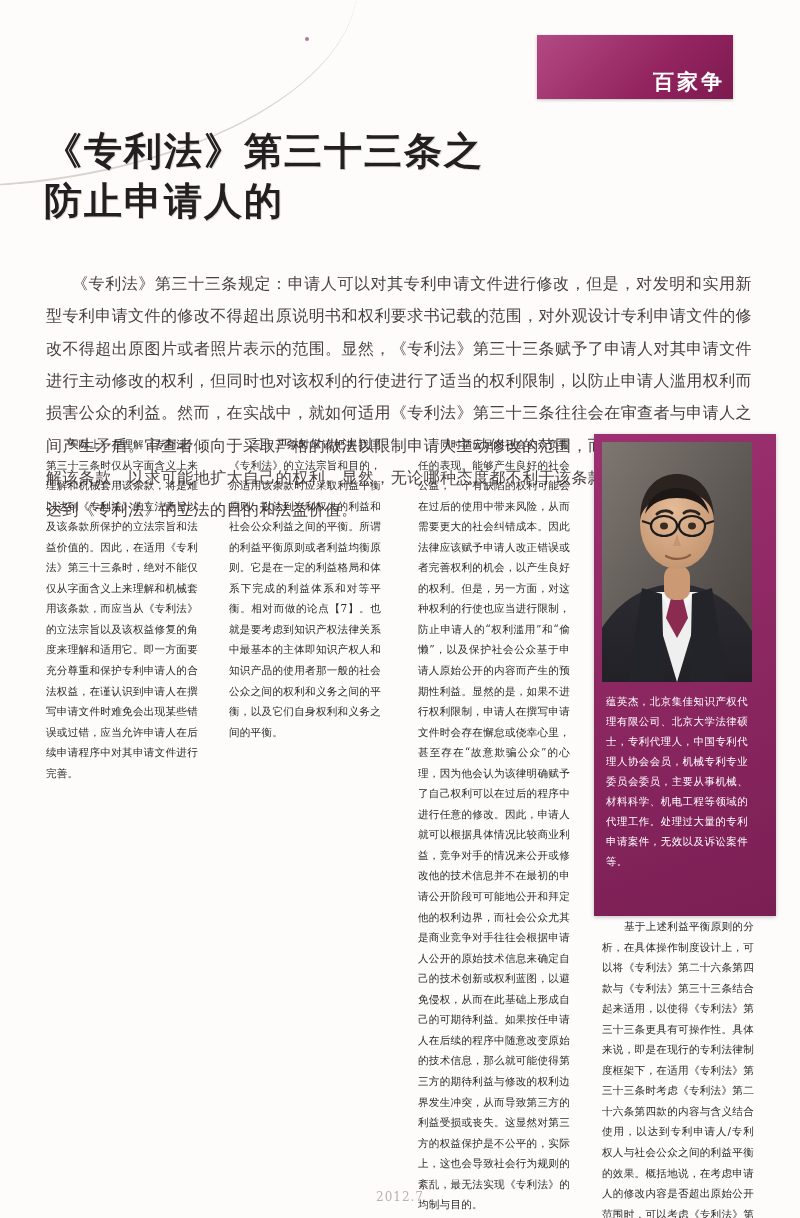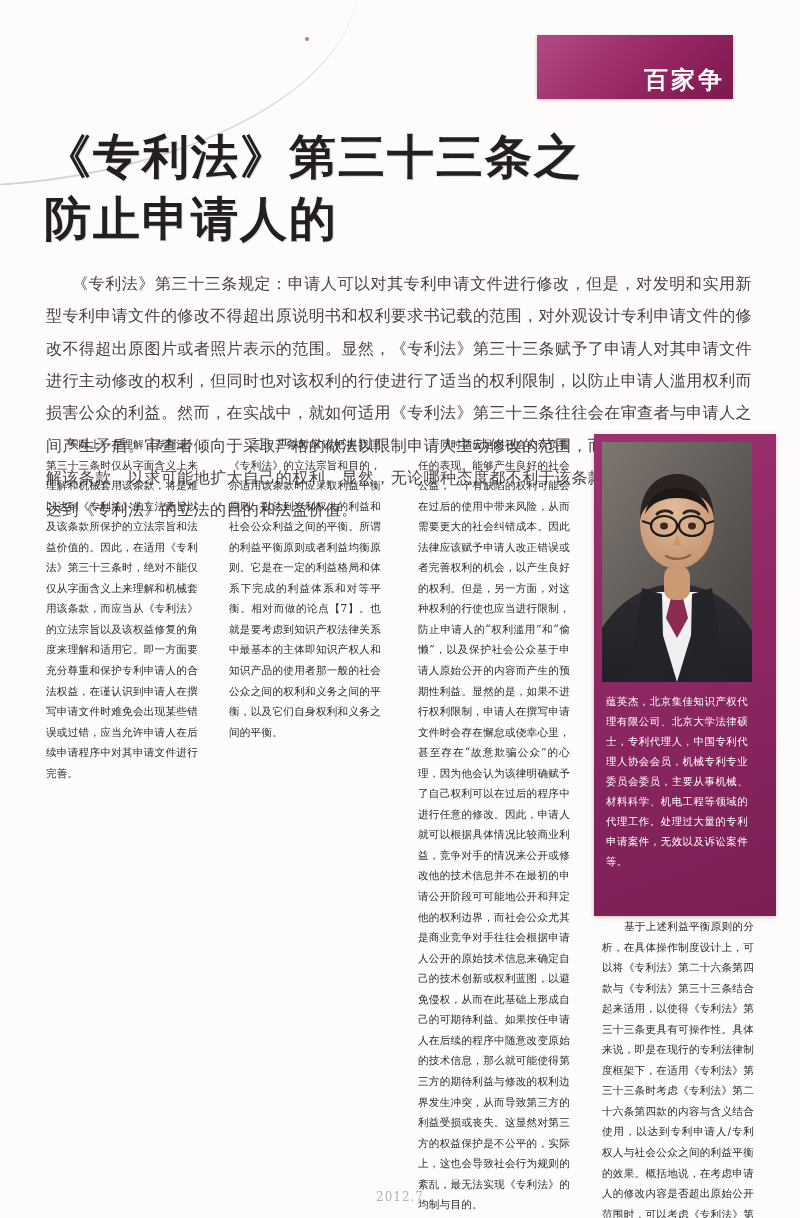--- a/index.html
+++ b/index.html
@@ -50,35 +50,35 @@
     background: linear-gradient(135deg, #b34a84 0%, #93245f 60%, #7d1a50 100%);
     box-shadow: 0 1px 3px rgba(0,0,0,0.25);
   }
   .header-tab-label {
     position: absolute;
     right: 8px;
     bottom: 3px;
     color: #ffffff;
     font-family: "DejaVu Serif", serif;
     font-weight: bold;
-    font-size: 24px;
+    font-size: 21px;
     letter-spacing: 3px;
     white-space: nowrap;
   }
   
   .title-block {
     position: absolute;
     top: 126px;
     left: 44px;
     width: 690px;
   }
   .title-line {
     font-family: "DejaVu Serif", serif;
     font-weight: bold;
-    font-size: 47px;
+    font-size: 38px;
     line-height: 1.32;
     color: #231f20;
     letter-spacing: 2px;
     text-shadow: 1px 1px 0 rgba(0,0,0,0.12);
   }
   
   .abstract {
     position: absolute;
     top: 268px;
     left: 46px;

